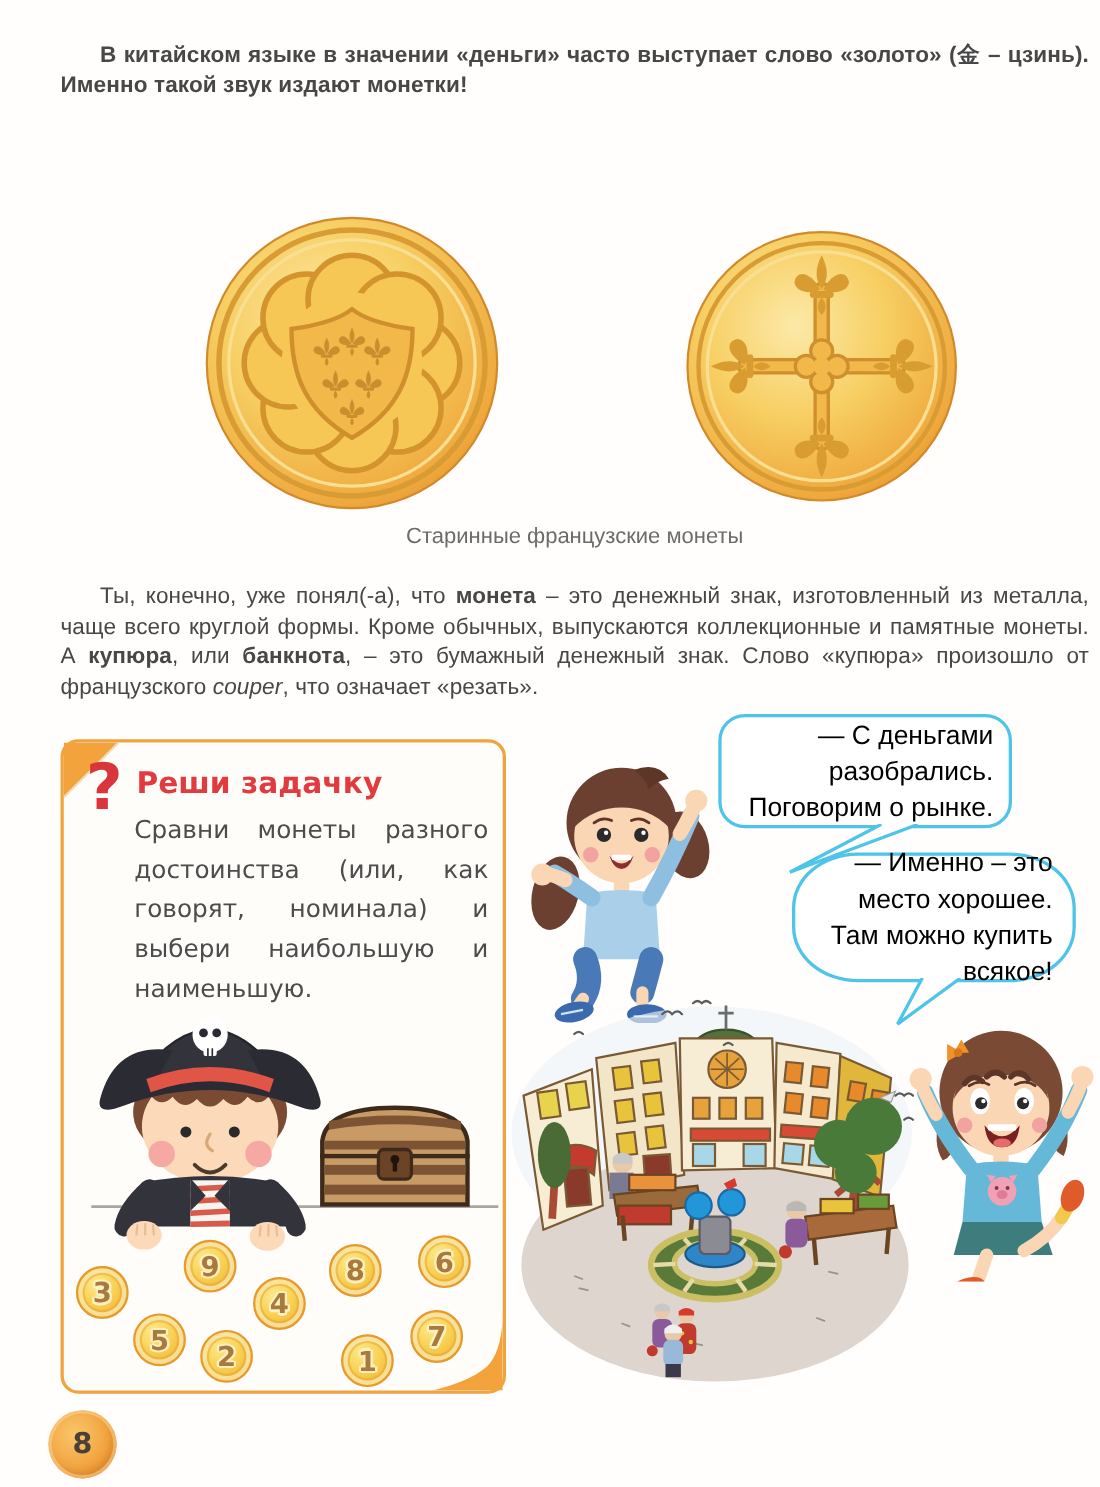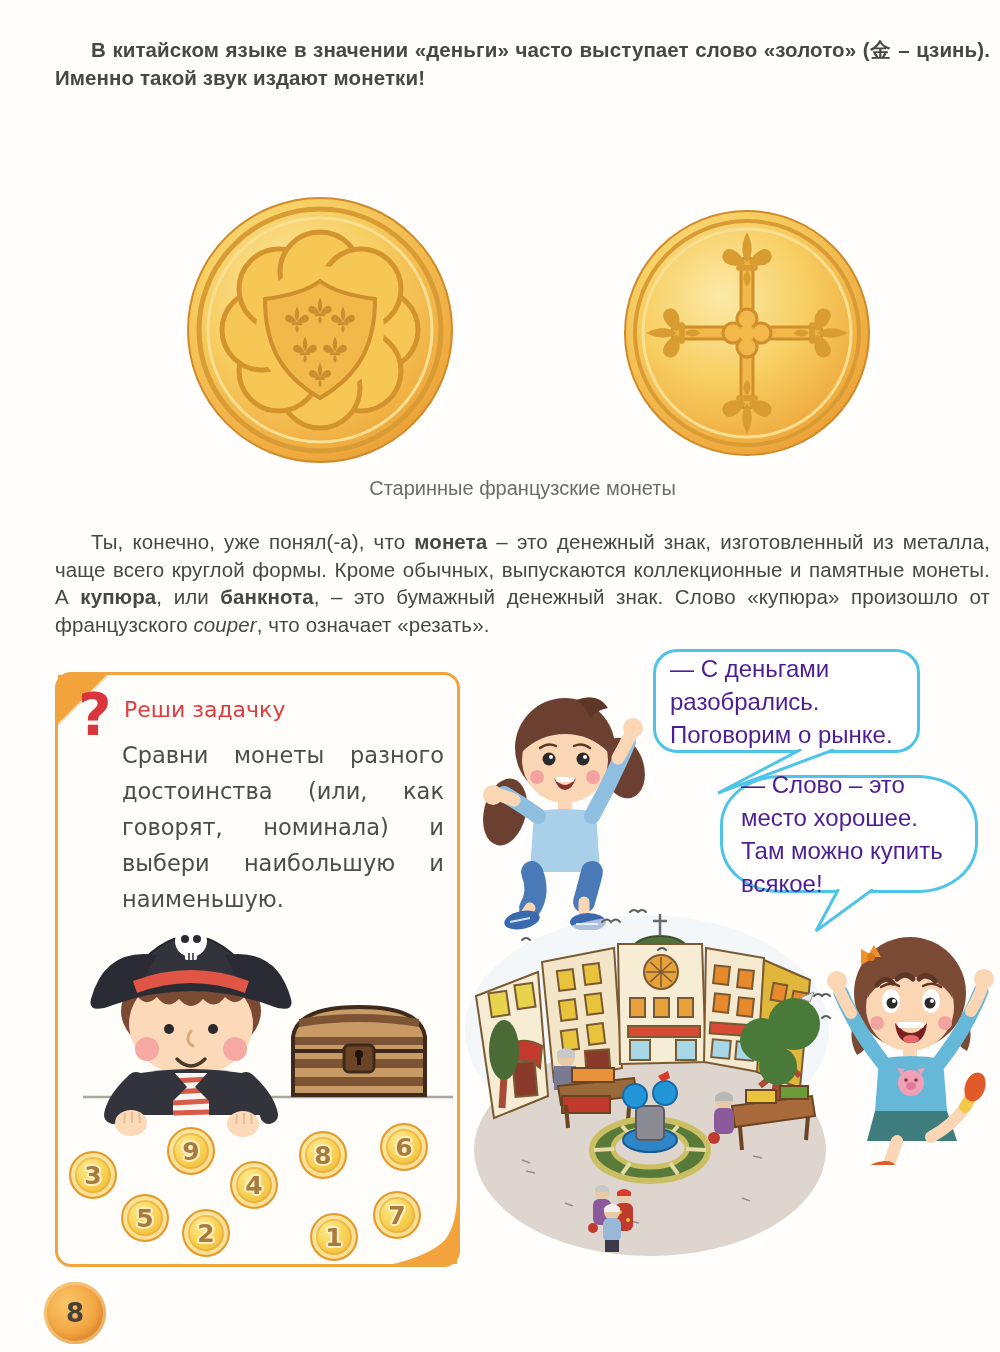--- a/index.html
+++ b/index.html
@@ -15,35 +15,35 @@
            font-family:Liberation Sans, sans-serif;font-size:20px;color:#6b6b6b;}
   .coinfig{position:absolute;}
   
   .taskbox{position:absolute;left:55px;top:672px;width:405px;height:595px;
            border:3px solid #f0a440;border-radius:16px;background:#fffdf9;}
   .fold-tl{position:absolute;left:0;top:0;}
   .fold-br{position:absolute;right:0;bottom:0;}
   .qmark{position:absolute;left:20px;top:6px;font-family:"DejaVu Sans",sans-serif;
          font-weight:700;font-size:58px;color:#d8363c;}
   .tasktitle{position:absolute;left:66px;top:22px;font-family:"DejaVu Sans",sans-serif;
-             font-size:22px;color:#e13b40;}
+             font-size:27px;color:#e13b40;font-weight:bold;}
   .taskbody{position:absolute;left:64px;top:62px;width:322px;font-family:"DejaVu Sans",sans-serif;
             font-size:22.5px;line-height:36px;color:#4c4c4c;text-align:justify;}
   .scene{position:absolute;left:3px;top:186px;}
   .ncoin{position:absolute;width:48px;height:48px;border-radius:50%;
          background:radial-gradient(circle at 38% 32%, #fde98c 0%, #f8d052 45%, #f2b93c 75%, #eda22f 100%);
          border:2px solid #e59a2e;
          box-shadow:inset 0 0 0 4px rgba(255,243,190,.7), inset 0 0 0 6px rgba(226,160,50,.45);
          display:flex;align-items:center;justify-content:center;
          font-family:"DejaVu Sans",sans-serif;font-weight:700;font-size:25px;color:#a97a3e;
          text-shadow:-2px -1px 0 #fdf0c0,2px -1px 0 #fdf0c0,-2px 1px 0 #fdf0c0,2px 1px 0 #fdf0c0,0 2px 0 #fdf0c0,0 -2px 0 #fdf0c0;}
   
   .bubble{position:absolute;background:#ffffff;border:3px solid #4ec4e9;
-          display:flex;align-items:center;justify-content:center;text-align:left;
-          font-family:"Liberation Sans",sans-serif;font-size:24px;line-height:33px;color:#4c1d95;}
+          display:flex;align-items:center;justify-content:center;text-align:right;
+          font-family:"Liberation Sans",sans-serif;font-size:24px;line-height:33px;color:#000000;}
   .bubble1{left:653px;top:649px;width:267px;height:104px;border-radius:24px;padding:4px 14px;}
   .bubble2{left:720px;top:775px;width:258px;height:118px;border-radius:60px/50px;padding:4px 18px;}
   .tail{position:absolute;}
   .illus{position:absolute;}
   .pagecoin{position:absolute;left:44px;top:1282px;width:62px;height:62px;border-radius:50%;
             background:radial-gradient(circle at 38% 35%, #f9c66a, #f2a440 55%, #e68a2c 85%, #d97d24 100%);
             box-shadow:inset 0 0 0 3px rgba(255,214,150,.55), inset -3px -4px 8px rgba(170,95,20,.35);
             display:flex;align-items:center;justify-content:center;
             font-family:"DejaVu Sans",sans-serif;font-weight:700;font-size:26px;color:#4a4038;}
 </style>
@@ -423,21 +423,21 @@
     <ellipse cx="150" cy="172" rx="10" ry="15" fill="#e05a2a" transform="rotate(20 150 172)"></ellipse>
   </svg>
 
   <div class="bubble bubble1">
     <span>— С деньгами разобрались. Поговорим о рынке.</span>
   </div>
   <svg class="tail" style="left:705px;top:749px;" width="140" height="50" viewBox="0 0 140 50">
     <path d="M95,1 L13,44 L128,1" fill="#ffffff" stroke="#4ec4e9" stroke-width="3" stroke-linecap="round"></path>
   </svg>
   <div class="bubble bubble2">
-    <span>— Слово – это место хорошее. Там можно купить всякое!</span>
+    <span>— Именно – это место хорошее. Там можно купить всякое!</span>
   </div>
   <svg class="tail" style="left:800px;top:889px;" width="95" height="48" viewBox="0 0 95 48">
     <path d="M38,1 L16,42 L72,1" fill="#ffffff" stroke="#4ec4e9" stroke-width="3" stroke-linecap="round"></path>
   </svg>
 
   <div class="pagecoin">
     <span>8</span>
   </div>
 
 </div>

